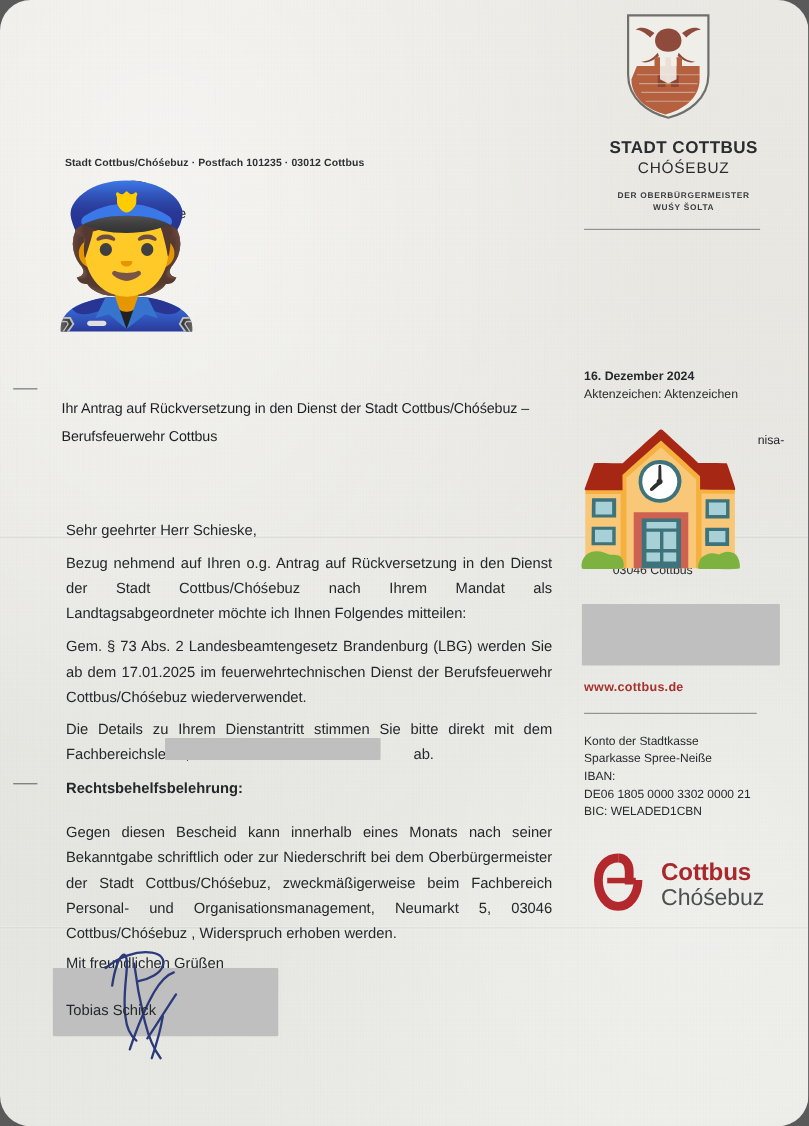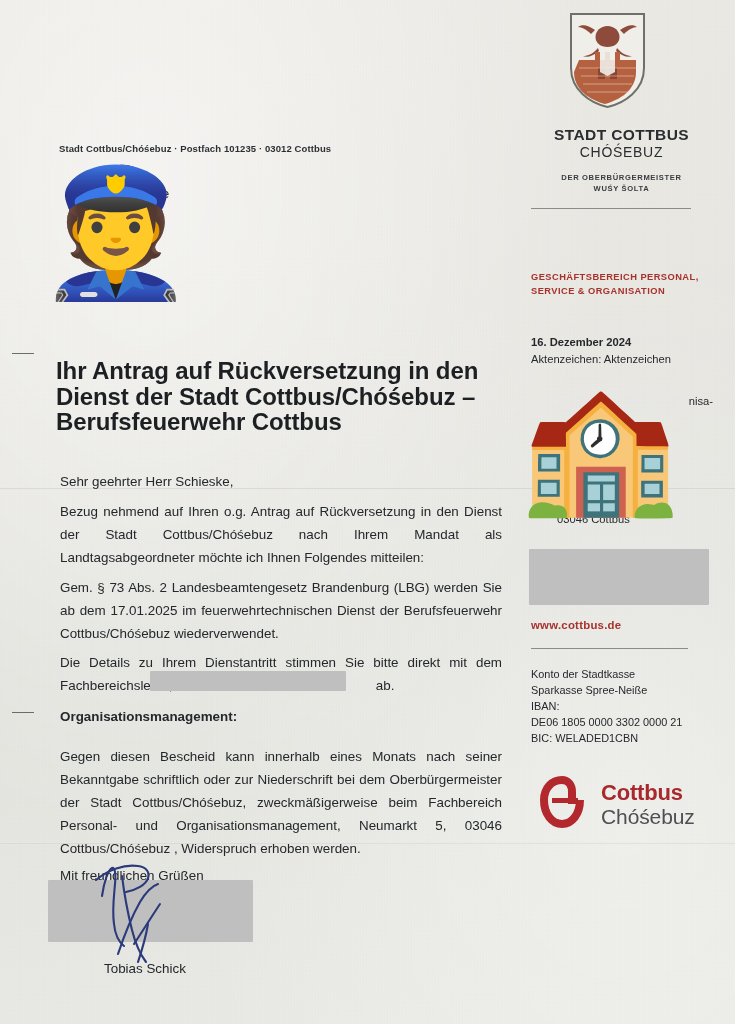--- a/index.html
+++ b/index.html
@@ -13,20 +13,21 @@
   .page {
     position: relative;
     width: 735px;
     height: 1024px;
     overflow: hidden;
     background:
       radial-gradient(ellipse at 20% 18%, rgba(255,255,255,0.55) 0%, rgba(255,255,255,0) 55%),
       radial-gradient(ellipse at 85% 80%, rgba(255,255,255,0.35) 0%, rgba(255,255,255,0) 50%),
       linear-gradient(173deg, #eceae5 0%, #e9e8e3 30%, #e4e4df 60%, #eaeae6 100%);
     color: #25282b;
+    border-radius: 28px;
   }
   
   .grain {
     position: absolute; inset: 0;
     pointer-events: none;
     opacity: .5;
     background-image:
       repeating-linear-gradient(0deg, rgba(0,0,0,.012) 0 1px, rgba(255,255,255,.012) 1px 2px),
       repeating-linear-gradient(90deg, rgba(0,0,0,.010) 0 1px, rgba(255,255,255,.010) 1px 3px);
   }
@@ -72,42 +73,42 @@
   }
   .emoji-building {
     left: 520px; top: 383px;
     font-size: 128px;
   }
 
   .letter-title {
     position: absolute;
     left: 56px; top: 358px;
     width: 452px;
-    font-size: 24px;
-    font-weight: 700;
+    font-size: 13px;
+    font-weight: 400;
     line-height: 25.5px;
     letter-spacing: -.1px;
     color: #1d2023;
   }
   .body-block {
     position: absolute;
     left: 60px;
     width: 442px;
     font-size: 13.4px;
     line-height: 23px;
     color: #24282b;
   }
   .p-salutation { top: 470px; }
   .p-intro      { top: 500px; text-align: justify; }
   .p-legal      { top: 576px; text-align: justify; }
   .p-details    { top: 651px; text-align: justify; }
   .h-remedy     { top: 705px; font-weight: 700; }
   .p-remedy     { top: 745px; text-align: justify; }
   .p-closing    { top: 864px; }
-  .p-signer     { top: 957px; margin-left: 44px; }
+  .p-signer     { top: 907px; }
 
   .redaction {
     position: absolute;
     background: #bfbfbf;
     border-radius: 1px;
   }
   .redact-name  { left: 150px; top: 671px; width: 196px; height: 20px; }
   .redact-sign  { left: 48px;  top: 880px; width: 205px; height: 62px; }
   .redact-right { left: 529px; top: 549px; width: 180px; height: 56px; }
 
@@ -281,21 +282,20 @@
     </svg>
   </div>
   <div class="crest-name">STADT COTTBUS</div>
   <div class="crest-name2">CHÓŚEBUZ</div>
   <div class="crest-sub">
     <span>DER OBERBÜRGERMEISTER</span><br>
     <span>WUŚY ŠOLTA</span>
   </div>
   <div class="rule rule-top"></div>
 
-  <div class="dept">GESCHÄFTSBEREICH PERSONAL, SERVICE &amp; ORGANISATION</div>
 
   <div class="meta">
     <div class="strong">16. Dezember 2024</div>
     <div>Aktenzeichen: Aktenzeichen</div>
   </div>
 
   <div class="addr">
     <div style="text-align:right; padding-right:8px;">nisa-</div>
   </div>
   <div class="addr-city">03046 Cottbus</div>
@@ -338,21 +338,21 @@
   <div class="body-block p-salutation">Sehr geehrter Herr Schieske,</div>
   <div class="body-block p-legal">Gem. § 73 Abs. 2 Landesbeamtengesetz Brandenburg (LBG) werden Sie ab dem 17.01.2025 im feuerwehrtechnischen Dienst der Berufsfeuerwehr Cottbus/Chóśebuz wiederverwendet.</div>
 
   <div class="body-block p-details">
     <span>Die Details zu Ihrem Dienstantritt stimmen Sie bitte direkt mit dem Fachbereichsleiter,</span>
     <span style="display:inline-block; width:196px;"></span>
     <span>ab.</span>
   </div>
   <div class="redaction redact-name"></div>
 
-  <div class="body-block h-remedy">Organisationsmanagement:</div>
+  <div class="body-block h-remedy">Rechtsbehelfsbelehrung:</div>
   <div class="body-block p-remedy">Gegen diesen Bescheid kann innerhalb eines Monats nach seiner Bekanntgabe schriftlich oder zur Niederschrift bei dem Oberbürgermeister der Stadt Cottbus/Chóśebuz, zweckmäßigerweise beim Fachbereich Personal- und Organisationsmanagement, Neumarkt 5, 03046 Cottbus/Chóśebuz , Widerspruch erhoben werden.</div>
 
   <div class="body-block p-closing">Mit freundlichen Grüßen</div>
   <div class="redaction redact-sign"></div>
 
   <div class="signature">
     <svg viewBox="0 0 120 125" width="120" height="125" aria-hidden="true">
       <g fill="none" stroke="#2b3a7a" stroke-width="2.1" stroke-linecap="round" stroke-linejoin="round">
         <path d="M14 38 C16 24 20 12 24 10 C27 9 28 16 27 26 C26 38 24 52 26 66
                  C27 76 31 84 36 88"></path>

